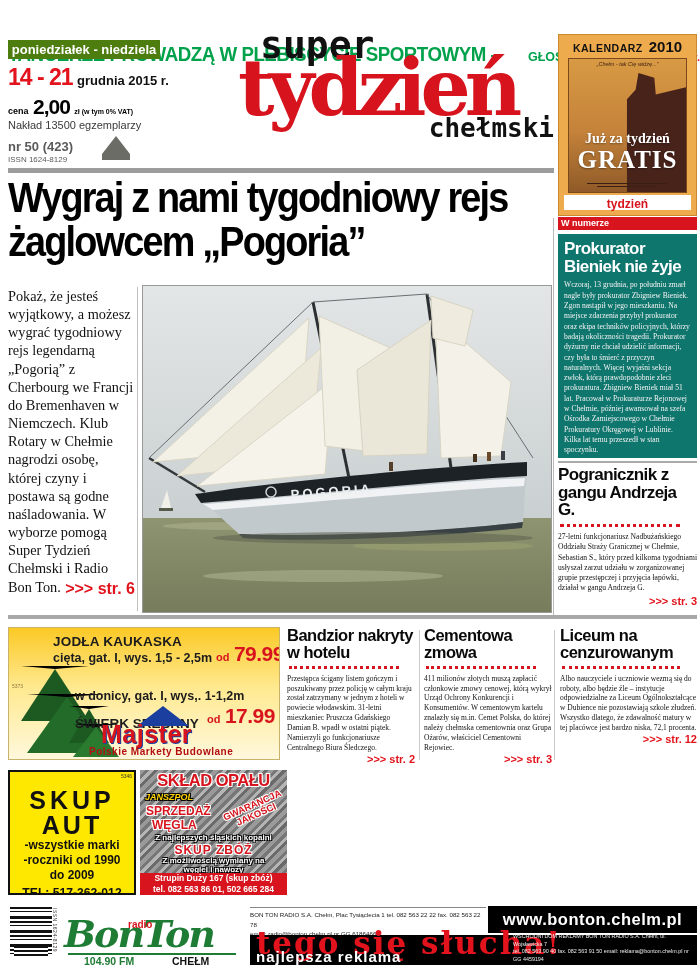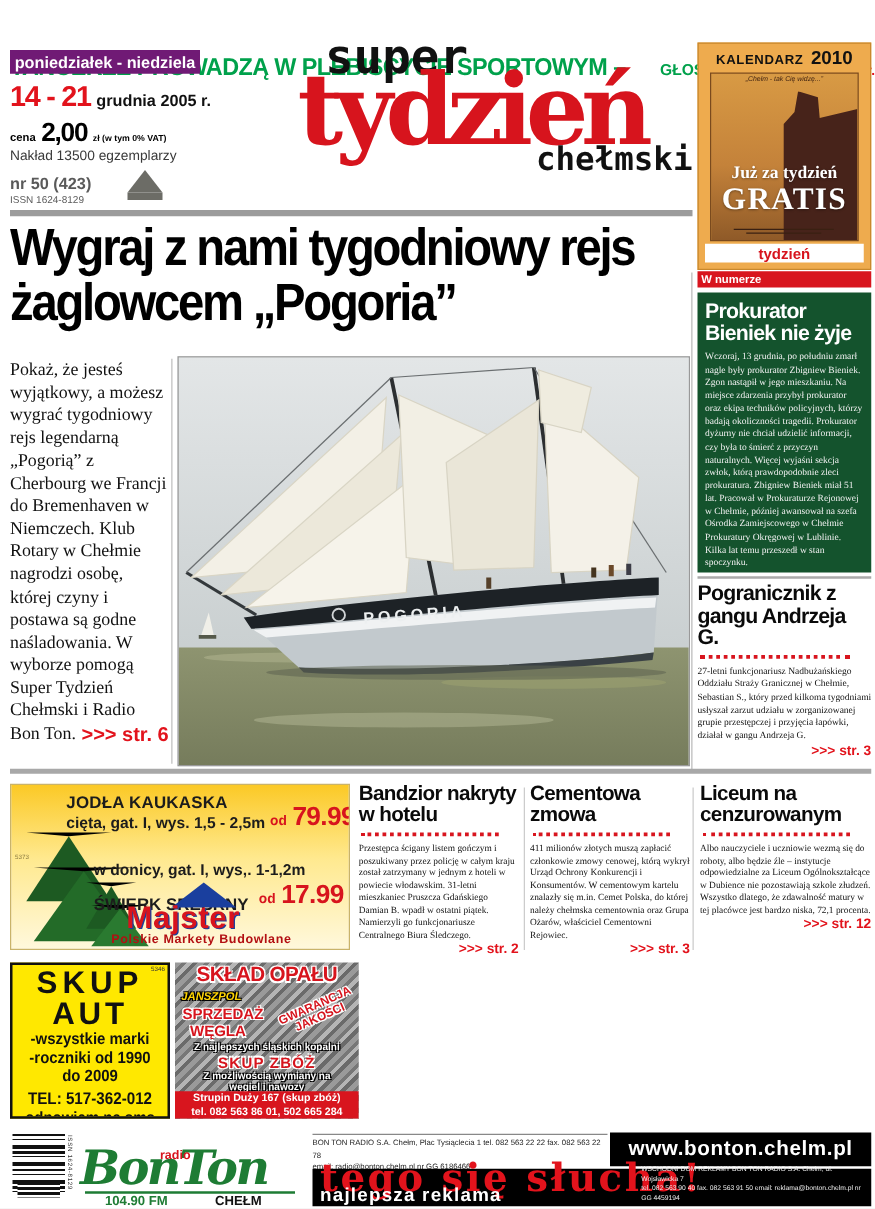--- a/index.html
+++ b/index.html
@@ -7,21 +7,21 @@
         font-family:"Liberation Sans",sans-serif;}
   .abs{position:absolute;}
 
   
   .top-banner{left:8px;top:6px;width:688px;display:flex;align-items:baseline;gap:7px;margin-top:37px;}
   .tb-main{color:#00a14b;font-weight:bold;font-size:19.5px;letter-spacing:-0.5px;white-space:nowrap;transform:scaleX(0.96);transform-origin:left;}
   .tb-sub{color:#00a14b;font-weight:bold;font-size:12.5px;white-space:nowrap;}
   .tb-ref{margin-left:auto;color:#e2131c;font-weight:bold;font-size:11px;white-space:nowrap;padding-top:6px;}
 
   
-  .days-box{left:8px;top:40px;width:152px;height:19px;background:#701a75;color:#fff;font-weight:bold;
+  .days-box{left:8px;top:40px;width:152px;height:19px;background:#4d7c0f;color:#fff;font-weight:bold;
             font-size:13px;text-align:center;line-height:19px;}
   .date-line{left:8px;top:64px;white-space:nowrap;}
   .date-range{color:#e2131c;font-weight:bold;font-size:23px;letter-spacing:-1px;}
   .date-rest{color:#111;font-weight:bold;font-size:13px;}
   .price-line{left:8px;top:95px;white-space:nowrap;}
   .price-label{font-size:9px;font-weight:bold;}
   .price-val{font-size:21px;font-weight:bold;letter-spacing:-1px;}
   .price-unit{font-size:7px;font-weight:bold;}
   .circulation{left:8px;top:119px;font-size:11px;color:#3a3a3a;}
   .issue-no{left:8px;top:139px;font-size:13px;font-weight:bold;color:#5a5a5a;}
@@ -67,21 +67,21 @@
   .lead-ref{left:8px;top:580px;width:127px;text-align:right;color:#e2131c;font-weight:bold;font-size:16px;}
   .col-div-left{left:137px;top:287px;width:1px;height:324px;background:#c0c0c0;}
 
   
   .photo{left:142px;top:285px;width:410px;height:328px;border:1px solid #999;box-sizing:border-box;background:#d8dcdd;}
 
   
   .sb-div-v{left:553px;top:218px;width:1px;height:399px;background:#bbb;}
   .in-issue-bar{left:558px;top:217px;width:139px;height:13px;background:#d8151e;color:#fff;
                 font-weight:bold;font-size:9px;line-height:13px;padding-left:3px;box-sizing:border-box;}
-  .black-box{left:558px;top:234px;width:139px;height:224px;background:#14532d;color:#fff;box-sizing:border-box;padding:6px 6px 4px;}
+  .black-box{left:558px;top:234px;width:139px;height:224px;background:#0f766e;color:#fff;box-sizing:border-box;padding:6px 6px 4px;}
   .bb-title{font-size:17px;font-weight:bold;line-height:1.04;letter-spacing:-0.6px;}
   .bb-body{font-family:"Liberation Serif",serif;font-size:7.6px;line-height:1.36;color:#f2f2f2;margin-top:5px;}
   .bb-author{font-size:9px;font-weight:bold;text-align:right;margin-top:2px;}
   .sb-div1{left:558px;top:461px;width:139px;height:2px;background:#aaa;}
   .article2{left:558px;top:466px;width:139px;}
   .a2-title{font-size:17px;font-weight:bold;line-height:1.04;letter-spacing:-0.6px;color:#0a0a0a;}
   .dotsep{border-top:3px dotted #d8151e;width:86%;margin:5px auto 5px 2px;height:0;}
   .a2-body{font-family:"Liberation Serif",serif;font-size:7.6px;line-height:1.35;color:#111;}
   .a2-ref{color:#e2131c;font-weight:bold;font-size:11px;text-align:right;margin-top:1px;}
   .bottom-div{left:8px;top:615px;width:689px;height:4px;background:#a8a8a8;}
@@ -112,21 +112,21 @@
   .teaser{top:627px;width:128px;position:absolute;}
   .ts-title{font-size:16.5px;font-weight:bold;line-height:1.02;letter-spacing:-0.5px;color:#0a0a0a;}
   .ts-body{font-family:"Liberation Serif",serif;font-size:7.5px;line-height:1.32;color:#111;margin-top:2px;}
   .ts-ref{color:#e2131c;font-weight:bold;font-size:11px;text-align:right;}
   .ts-div{top:630px;width:1px;height:130px;background:#ccc;position:absolute;}
 
   
   .skup-aut{left:8px;top:770px;width:128px;height:125px;background:#ffe800;border:2px solid #111;
             box-sizing:border-box;text-align:center;overflow:hidden;}
   .sa-num{position:absolute;right:2px;top:1px;font-size:5px;color:#333;}
-  .sa-t1{font-size:25px;font-weight:bold;color:#111;letter-spacing:4px;line-height:1.0;margin-top:2px;}
+  .sa-t1{font-size:25px;font-weight:bold;color:#111;letter-spacing:4px;line-height:1.0;margin-top:16px;}
   .sa-t2{font-size:25px;font-weight:bold;color:#111;letter-spacing:3px;line-height:1.0;}
   .sa-l{font-size:13px;font-weight:bold;color:#111;line-height:1.15;transform:scaleX(0.92);}
   .sa-tel{font-size:13.5px;font-weight:bold;color:#111;margin-top:2px;transform:scaleX(0.9);}
   .sa-sms{font-size:13px;font-weight:bold;color:#111;text-decoration:underline;transform:scaleX(0.92);}
 
   
   .sklad{left:140px;top:770px;width:147px;height:125px;box-sizing:border-box;overflow:hidden;text-align:center;
          background:repeating-linear-gradient(135deg,#9a9a9a 0 4px,#777 4px 7px,#b5b5b5 7px 10px,#6a6a6a 10px 13px);}
   .ws{text-shadow:-1px -1px 0 #fff,1px -1px 0 #fff,-1px 1px 0 #fff,1px 1px 0 #fff;}
   .bs{text-shadow:-1px -1px 0 #000,1px -1px 0 #000,-1px 1px 0 #000,1px 1px 0 #000;}
@@ -186,21 +186,21 @@
 
   <div class="abs top-banner">
     <span class="tb-main">TANCERZE PROWADZĄ W PLEBISCYCIE SPORTOWYM –</span>
     <span class="tb-sub">GŁOSOWANIE TRWA</span>
     <span class="tb-ref">&gt;&gt;&gt; str. 16 - 17</span>
   </div>
 
   <div class="abs days-box">poniedziałek - niedziela</div>
   <div class="abs date-line">
     <span class="date-range">14 - 21</span>
-    <span class="date-rest">grudnia 2005 r.</span>
+    <span class="date-rest">grudnia 2015 r.</span>
   </div>
   <div class="abs price-line">
     <span class="price-label">cena</span>
     <span class="price-val">2,00</span>
     <span class="price-unit">zł (w tym 0% VAT)</span>
   </div>
   <div class="abs circulation">Nakład 13500 egzemplarzy</div>
   <div class="abs issue-no">nr 50 (423)</div>
   <div class="abs issn-no">ISSN 1624-8129</div>
   <div class="abs stamp"></div>

